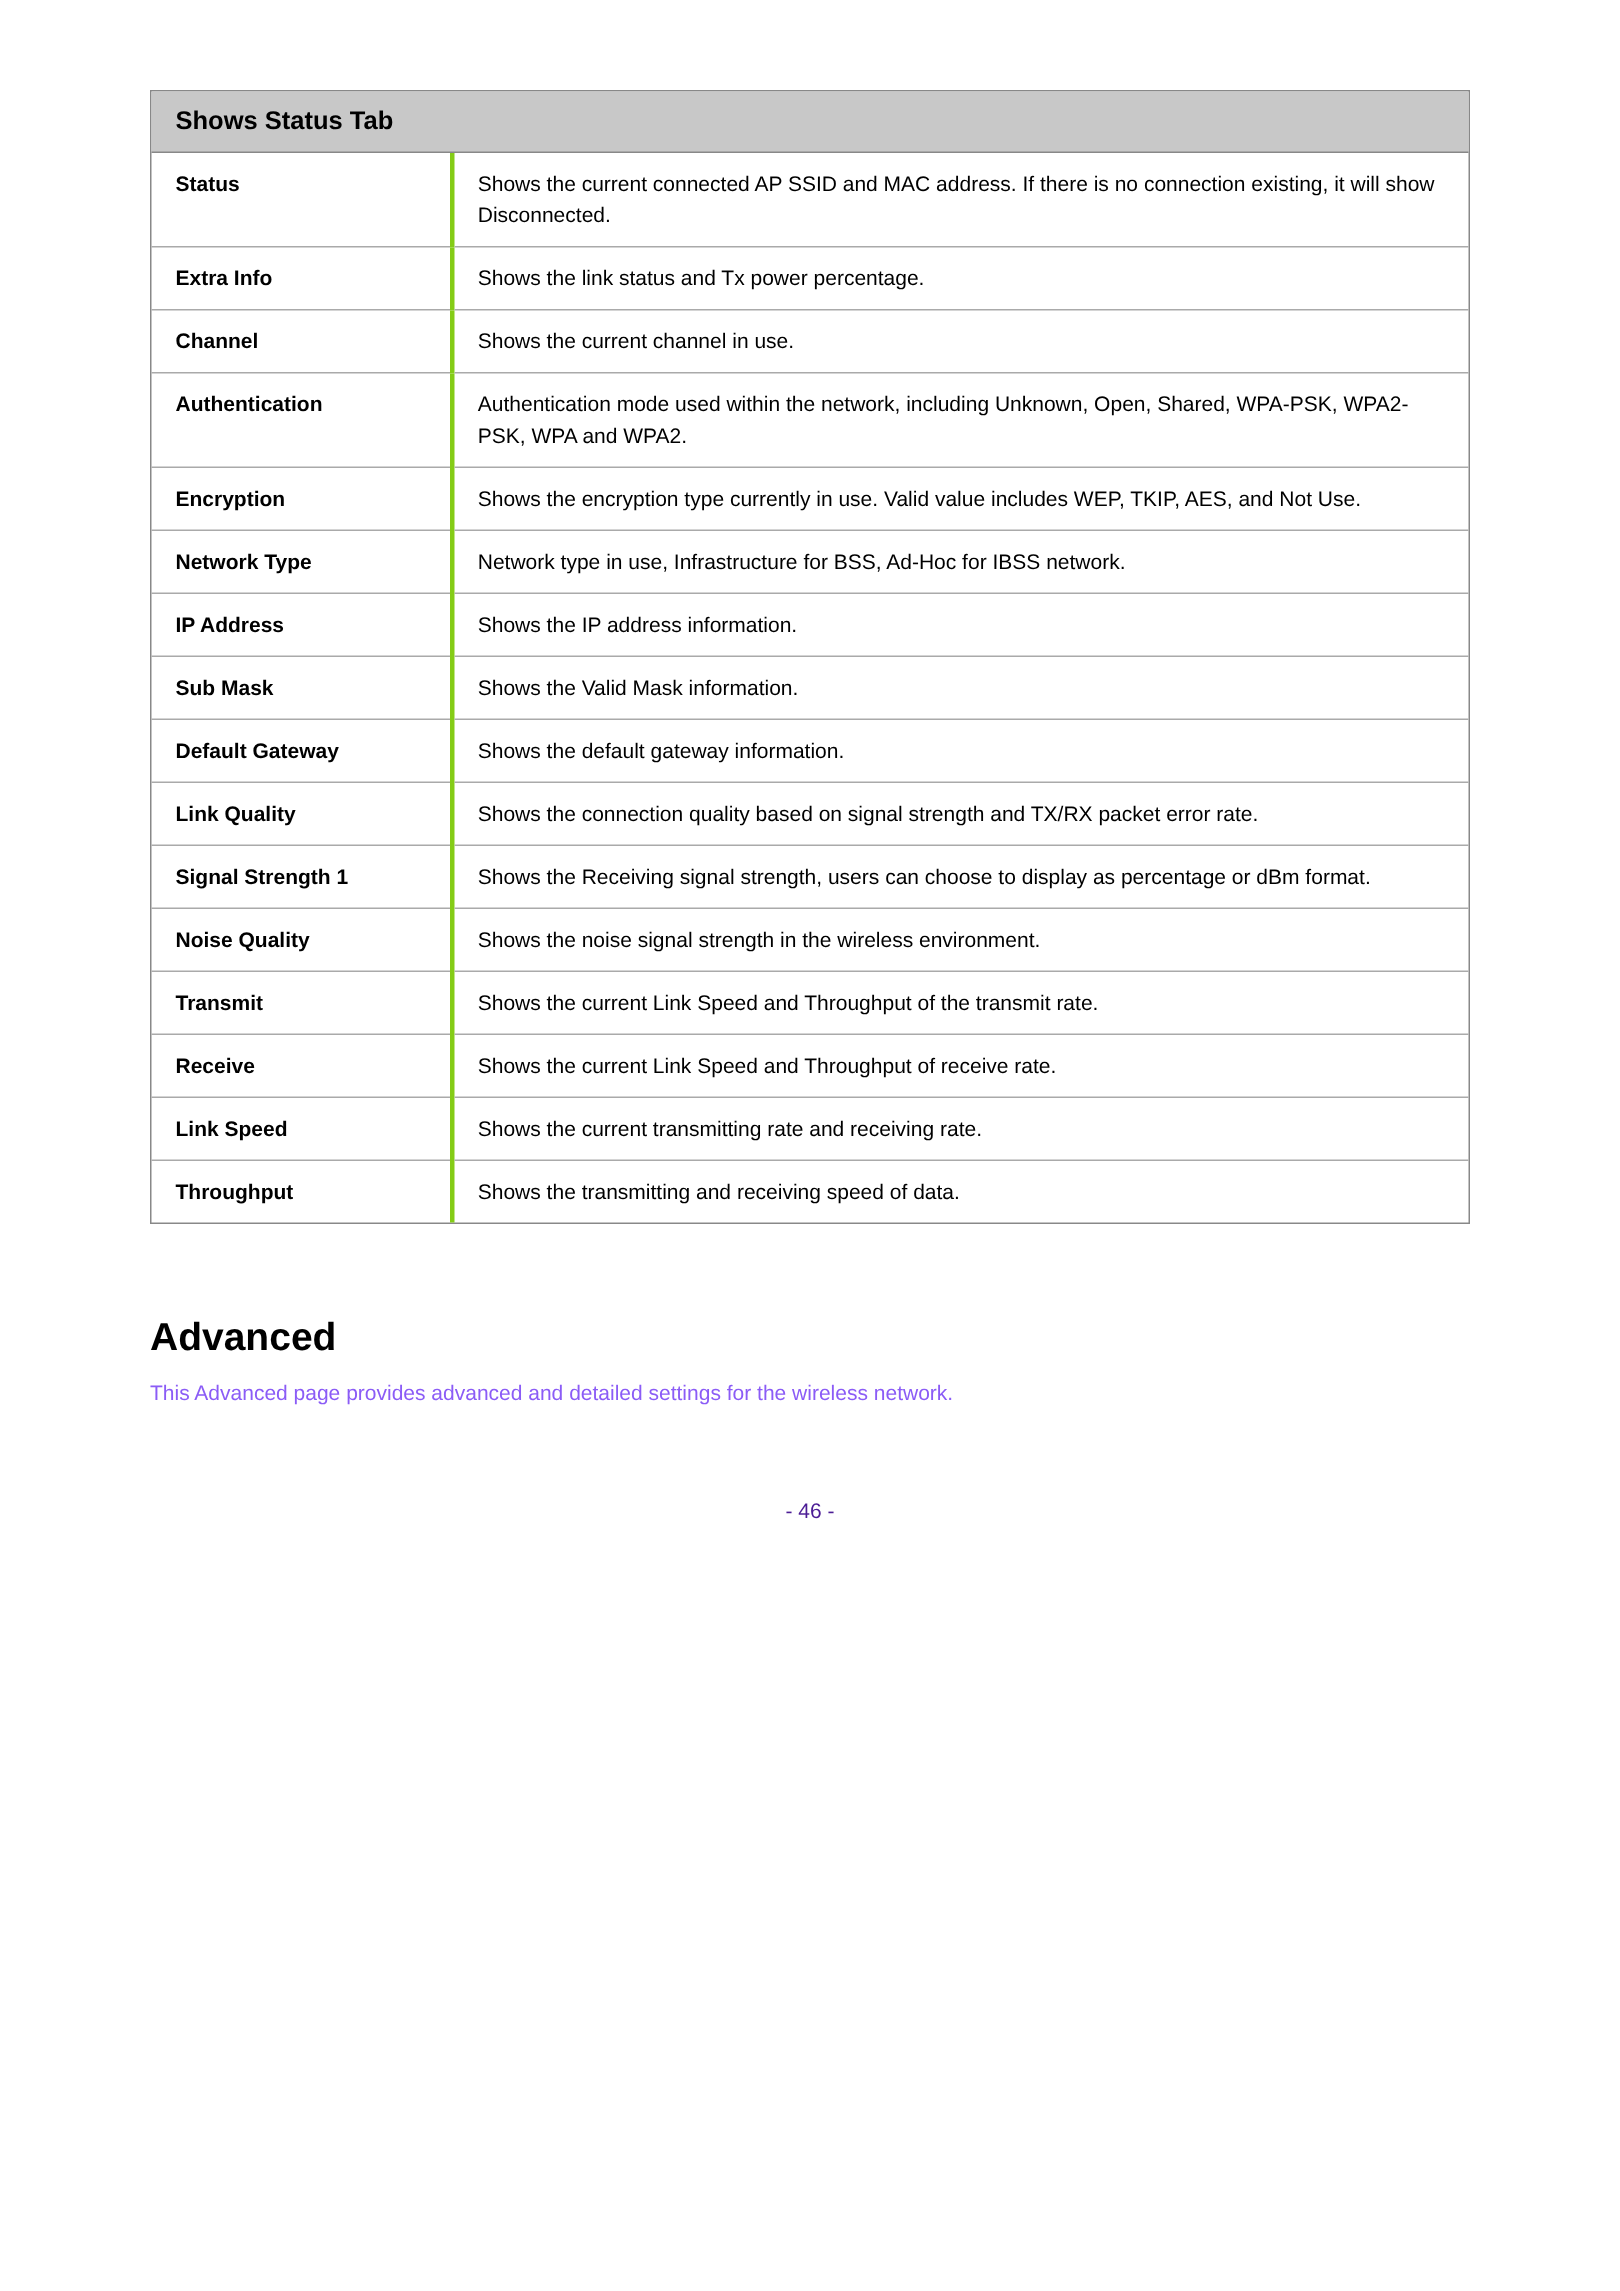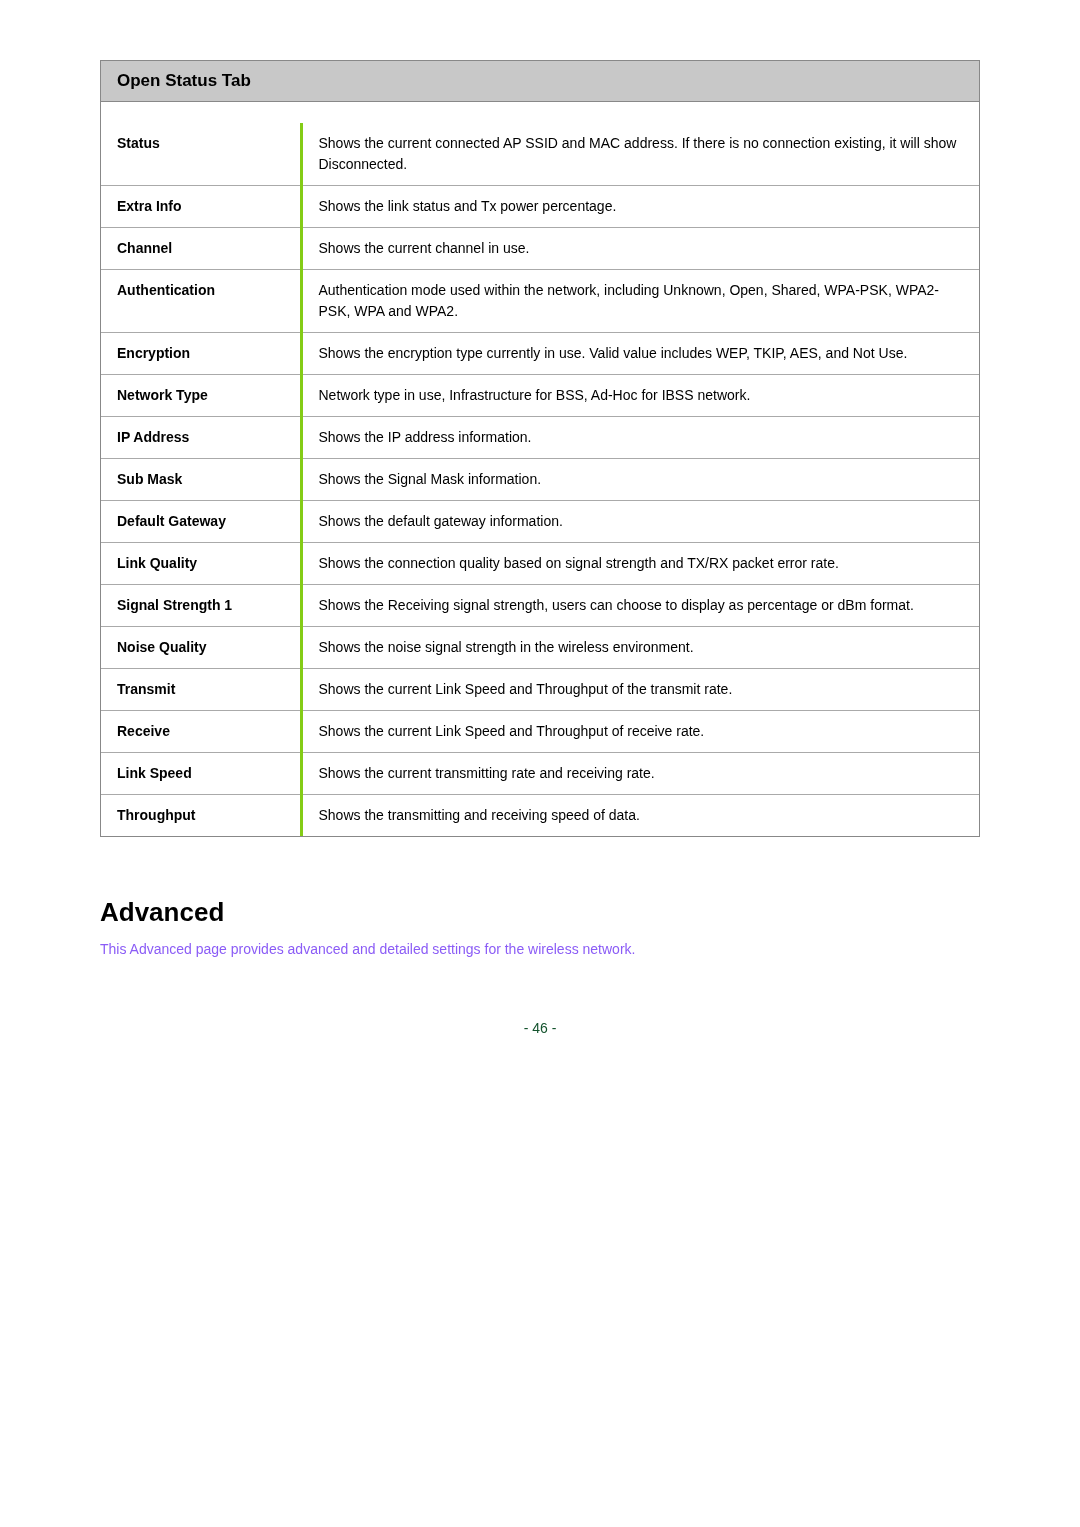--- a/index.html
+++ b/index.html
@@ -31,21 +31,20 @@
 
     .table-header-text {
       font-size: 17px;
       font-weight: bold;
       color: #000;
     }
 
     .table-body {
       width: 100%;
       border-collapse: collapse;
-      margin-top: 21px;
     }
 
     .table-body tr {
       border-bottom: 1px solid #aaa;
     }
 
     .table-body tr:last-child {
       border-bottom: none;
     }
 
@@ -74,29 +73,29 @@
     .section-description {
       font-size: 14px;
       color: #8b5cf6;
       line-height: 1.6;
     }
 
     .page-number {
       text-align: center;
       margin-top: 60px;
       font-size: 14px;
-      color: #14532d;
+      color: #4c1d95;
     }
   </style>
 </head>
 <body>
 
 <div class="table-container">
   <div class="table-header">
-    <span class="table-header-text">Open Status Tab</span>
+    <span class="table-header-text">Shows Status Tab</span>
   </div>
   <table class="table-body">
     <tbody id="table-rows">
     <tr>
           <td>Status</td>
           <td>Shows the current connected AP SSID and MAC address. If there is no connection existing, it will show Disconnected.</td>
         </tr>
         <tr>
           <td>Extra Info</td>
           <td>Shows the link status and Tx power percentage.</td>
@@ -116,21 +115,21 @@
         <tr>
           <td>Network Type</td>
           <td>Network type in use, Infrastructure for BSS, Ad-Hoc for IBSS network.</td>
         </tr>
         <tr>
           <td>IP Address</td>
           <td>Shows the IP address information.</td>
         </tr>
         <tr>
           <td>Sub Mask</td>
-          <td>Shows the Signal Mask information.</td>
+          <td>Shows the Valid Mask information.</td>
         </tr>
         <tr>
           <td>Default Gateway</td>
           <td>Shows the default gateway information.</td>
         </tr>
         <tr>
           <td>Link Quality</td>
           <td>Shows the connection quality based on signal strength and TX/RX packet error rate.</td>
         </tr>
         <tr>

